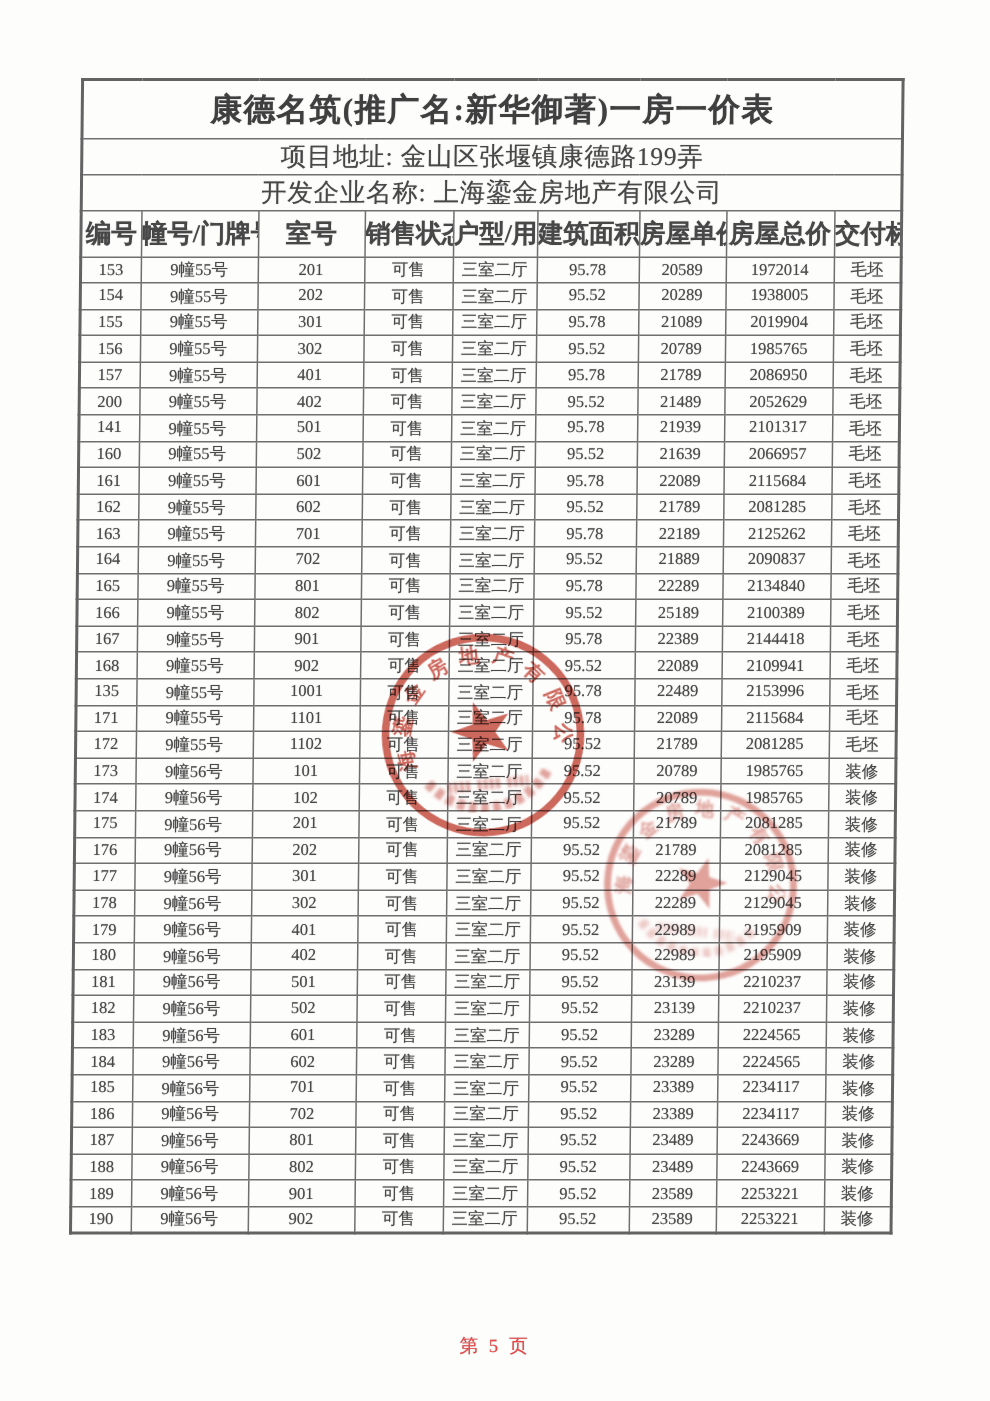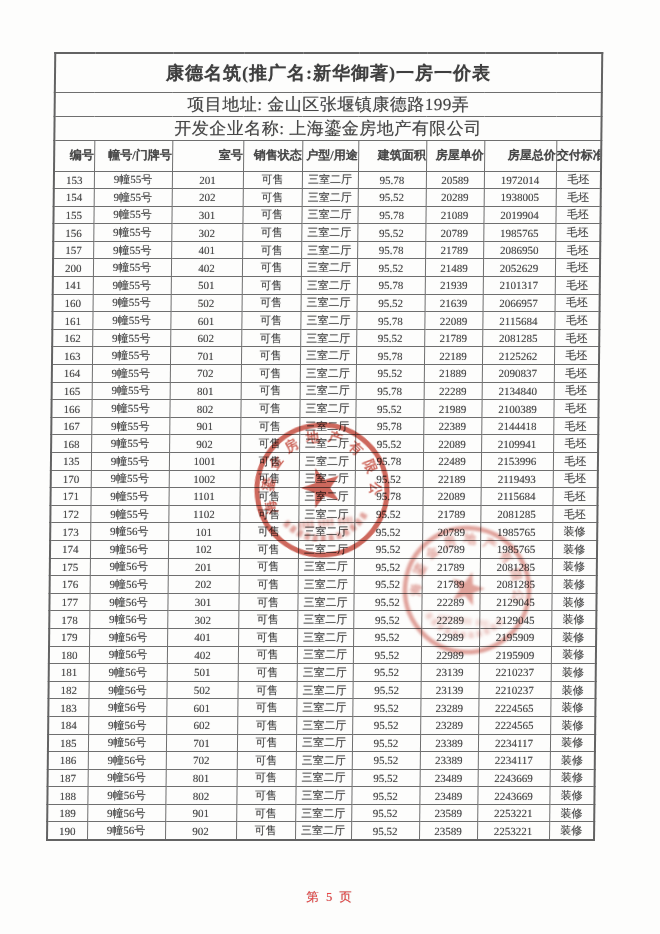--- a/index.html
+++ b/index.html
@@ -17,23 +17,23 @@
   table.price-table {
     width:547px; border-collapse:collapse; table-layout:fixed;
     background:transparent;
     text-shadow:0 0 0.7px rgba(70,70,70,0.55);
   }
   table.price-table th, table.price-table td {
     border:1px solid #6f6f6f; text-align:center; vertical-align:middle;
     padding:0; overflow:hidden; white-space:nowrap;
   }
   table.price-table { border:2px solid #636363; }
-  tr.title-row th { height:39px; font-size:18px; font-weight:bold; letter-spacing:1px; color:#3f3f3f; }
+  tr.title-row th { height:39px; font-size:21px; font-weight:bold; letter-spacing:1px; color:#3f3f3f; }
   tr.meta-row th  { height:23px; font-size:17px; font-weight:normal; letter-spacing:0.5px; }
-  tr.head-row th  { height:31px; font-size:12px; font-weight:bold;text-align:right; }
+  tr.head-row th  { height:31px; font-size:17px; font-weight:bold; }
   table.price-table td { height:17.6px; font-size:11px; color:#4a4a4a; }
   .footer {
     position:absolute; left:0; right:0; top:889px; text-align:center;
     font-size:12.5px; letter-spacing:2px; color:#ef4444;
     text-shadow:0 0 0.7px rgba(70,70,70,0.5);
   }
   .stamp { position:absolute; mix-blend-mode:multiply; pointer-events:none; }
   .stamp1 { left:249px; top:417px; opacity:0.78; transform:rotate(-6deg); filter:blur(0.4px); }
   .stamp2 { left:397px; top:520px; opacity:0.48; transform:rotate(7deg); filter:blur(0.8px); }
   .stamp text {
@@ -225,21 +225,21 @@
             <td>2134840</td>
             <td>毛坯</td>
           </tr>
           <tr>
             <td>166</td>
             <td>9幢55号</td>
             <td>802</td>
             <td>可售</td>
             <td>三室二厅</td>
             <td>95.52</td>
-            <td>21989</td>
+            <td>25189</td>
             <td>2100389</td>
             <td>毛坯</td>
           </tr>
           <tr>
             <td>167</td>
             <td>9幢55号</td>
             <td>901</td>
             <td>可售</td>
             <td>三室二厅</td>
             <td>95.78</td>
@@ -260,31 +260,20 @@
           </tr>
           <tr>
             <td>135</td>
             <td>9幢55号</td>
             <td>1001</td>
             <td>可售</td>
             <td>三室二厅</td>
             <td>95.78</td>
             <td>22489</td>
             <td>2153996</td>
-            <td>毛坯</td>
-          </tr>
-          <tr>
-            <td>170</td>
-            <td>9幢55号</td>
-            <td>1002</td>
-            <td>可售</td>
-            <td>三室二厅</td>
-            <td>95.52</td>
-            <td>22189</td>
-            <td>2119493</td>
             <td>毛坯</td>
           </tr>
           <tr>
             <td>171</td>
             <td>9幢55号</td>
             <td>1101</td>
             <td>可售</td>
             <td>三室二厅</td>
             <td>95.78</td>
             <td>22089</td>

